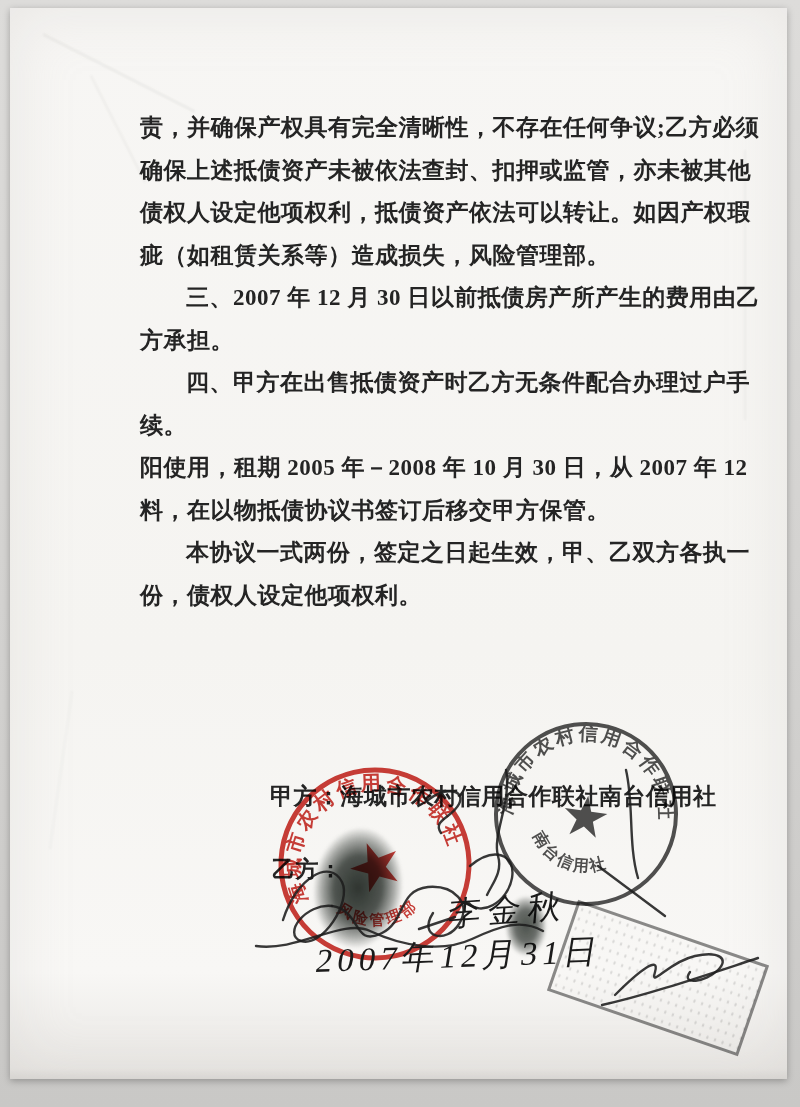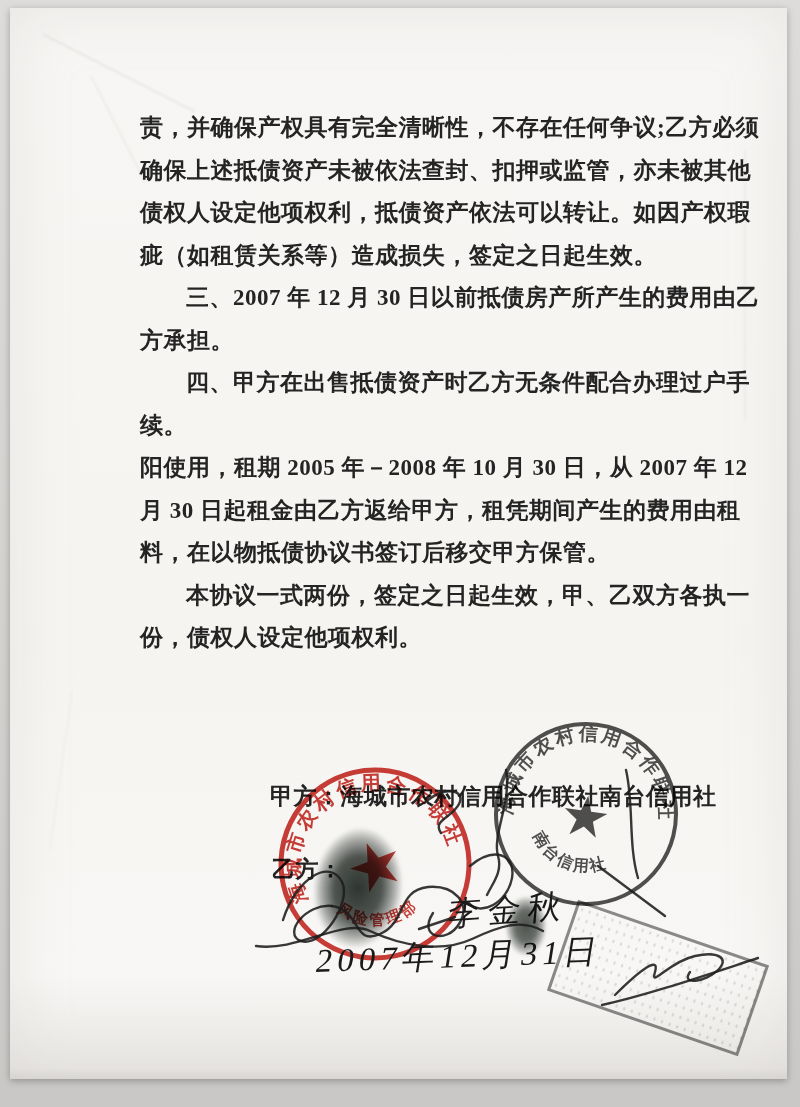--- a/index.html
+++ b/index.html
@@ -72,27 +72,26 @@
   <div class="paper"></div>
   <div class="crease c1"></div>
   <div class="crease c2"></div>
   <div class="crease c3"></div>
   <div class="crease c4"></div>
 
   <div class="textblock">
     <div class="line">责，并确保产权具有完全清晰性，不存在任何争议;乙方必须</div>
     <div class="line">确保上述抵债资产未被依法查封、扣押或监管，亦未被其他</div>
     <div class="line">债权人设定他项权利，抵债资产依法可以转让。如因产权瑕</div>
-    <div class="line">疵（如租赁关系等）造成损失，签定之日起生效。</div>
+    <div class="line">疵（如租赁关系等）造成损失，风险管理部。</div>
     <div class="line indent">三、2007 年 12 月 30 日以前抵债房产所产生的费用由乙</div>
     <div class="line">方承担。</div>
     <div class="line indent">四、甲方在出售抵债资产时乙方无条件配合办理过户手</div>
     <div class="line">续。</div>
     <div class="line">阳使用，租期 2005 年－2008 年 10 月 30 日，从 2007 年 12</div>
-    <div class="line">月 30 日起租金由乙方返给甲方，租凭期间产生的费用由租</div>
     <div class="line">料，在以物抵债协议书签订后移交甲方保管。</div>
     <div class="line indent">本协议一式两份，签定之日起生效，甲、乙双方各执一</div>
     <div class="line">份，债权人设定他项权利。</div>
   </div>
 
   <div class="party-line party-a">甲方：海城市农村信用合作联社南台信用社</div>
   <div class="party-line party-b">乙方：</div>
 
   <svg class="seal seal-red" width="204" height="204" viewBox="0 0 204 204">
     <g transform="rotate(-13 102 102)" fill="#c5231c">

